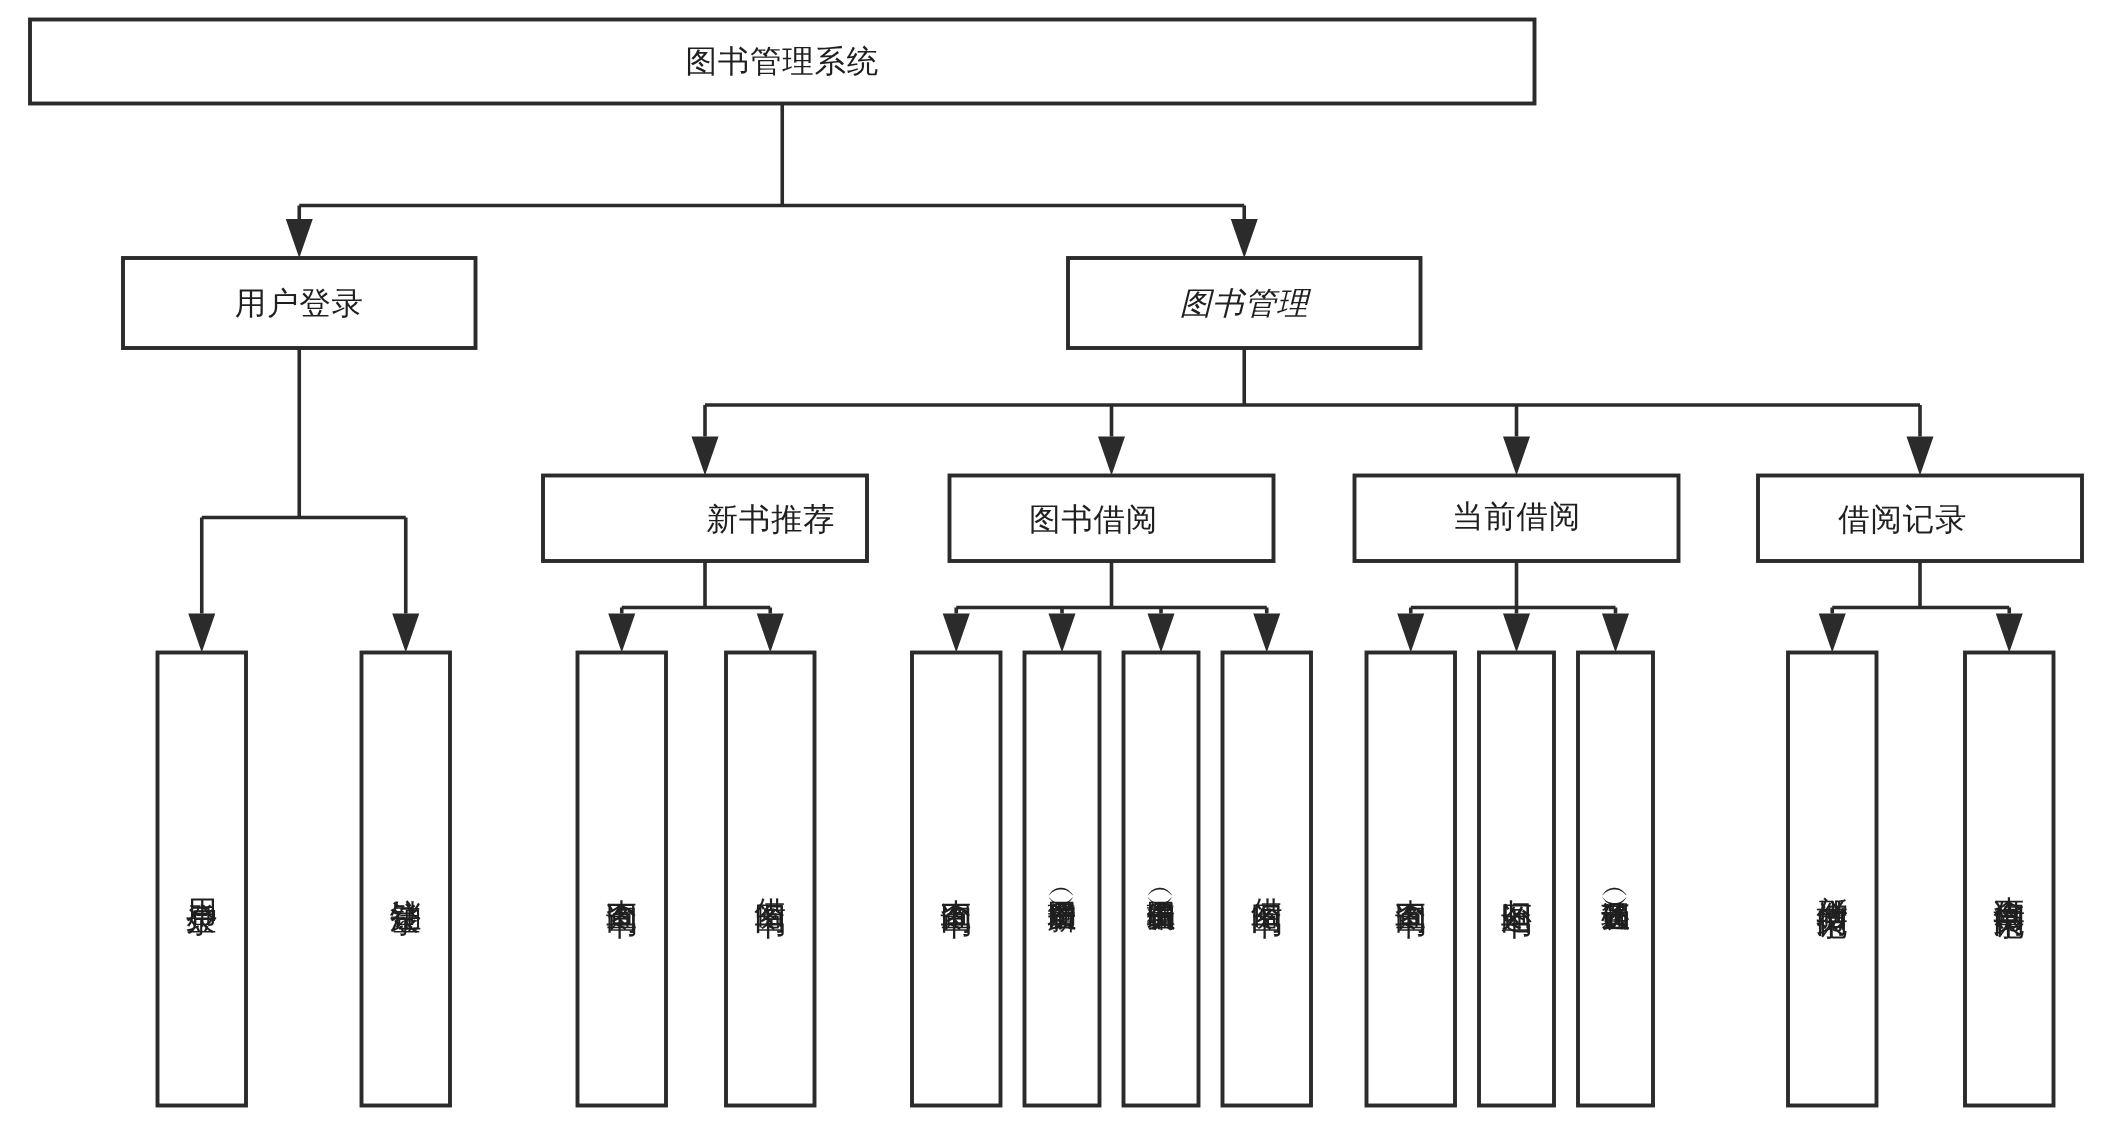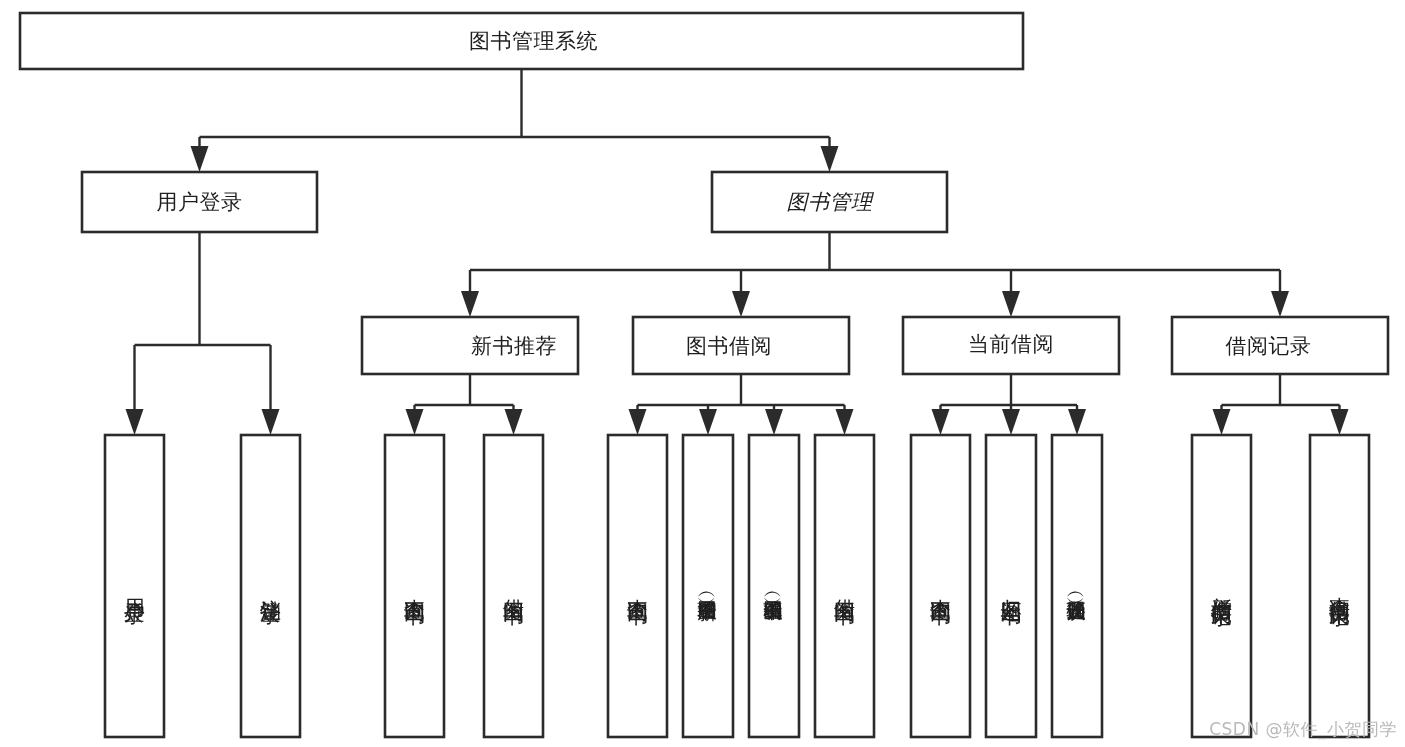--- a/index.html
+++ b/index.html
@@ -154,21 +154,21 @@
         <rect x="815" y="435" width="59" height="302" class="node-rect"></rect>
         <rect x="911" y="435" width="59" height="302" class="node-rect"></rect>
         <rect x="986" y="435" width="50" height="302" class="node-rect"></rect>
         <rect x="1052" y="435" width="50" height="302" class="node-rect"></rect>
         <rect x="1192" y="435" width="59" height="302" class="node-rect"></rect>
         <rect x="1310" y="435" width="59" height="302" class="node-rect"></rect>
       </g>
   </svg>
 
   <div id="labels-layer">
-      <div class="node-label-h" style="left: 20px; top: 13px; width: 1003px; height: 56px; padding-left: 12px;">图书管理系统</div>
+      <div class="node-label-h" style="left: 20px; top: 13px; width: 1003px; height: 56px;">图书管理系统</div>
       <div class="node-label-h" style="left: 82px; top: 172px; width: 235px; height: 60px;">用户登录</div>
       <div class="node-label-h" style="left: 712px; top: 172px; width: 235px; height: 60px; font-style: italic;">图书管理</div>
       <div class="node-label-h" style="left: 362px; top: 317px; width: 216px; height: 57px; margin-left: 44px;">新书推荐</div>
       <div class="node-label-h" style="left: 633px; top: 317px; width: 192px; height: 57px; text-align: right;">图书借阅</div>
       <div class="node-label-h" style="left: 903px; top: 317px; width: 216px; height: 53px;">当前借阅</div>
       <div class="node-label-h" style="left: 1172px; top: 317px; width: 193px; height: 57px;">借阅记录</div>
       <div class="node-label-v" style="left: 105px; top: 435px; width: 59px; height: 302px;">用户登录</div>
       <div class="node-label-v" style="left: 241px; top: 435px; width: 59px; height: 302px;">注销登录</div>
       <div class="node-label-v" style="left: 385px; top: 435px; width: 59px; height: 302px;">查询图书</div>
       <div class="node-label-v" style="left: 484px; top: 435px; width: 59px; height: 302px;">借阅图书</div>
@@ -176,15 +176,14 @@
       <div class="node-label-v" style="left: 683px; top: 435px; width: 50px; height: 302px; font-size: 19px; letter-spacing: 0px;">新增图书（管理员）</div>
       <div class="node-label-v" style="left: 749px; top: 435px; width: 50px; height: 302px; font-size: 19px; letter-spacing: 0px;">编辑图书（管理员）</div>
       <div class="node-label-v" style="left: 815px; top: 435px; width: 59px; height: 302px;">借阅图书</div>
       <div class="node-label-v" style="left: 911px; top: 435px; width: 59px; height: 302px;">查询图书</div>
       <div class="node-label-v" style="left: 986px; top: 435px; width: 50px; height: 302px;">归还图书</div>
       <div class="node-label-v" style="left: 1052px; top: 435px; width: 50px; height: 302px; font-size: 19px; letter-spacing: 0px;">确认归还（管理员）</div>
       <div class="node-label-v" style="left: 1192px; top: 435px; width: 59px; height: 302px;">新增借阅记录</div>
       <div class="node-label-v" style="left: 1310px; top: 435px; width: 59px; height: 302px;">查询借阅记录</div>
     </div>
 
-  <div class="watermark">CSDN @软件_小贺同学</div>
 
 </div>
 
 </body></html>

